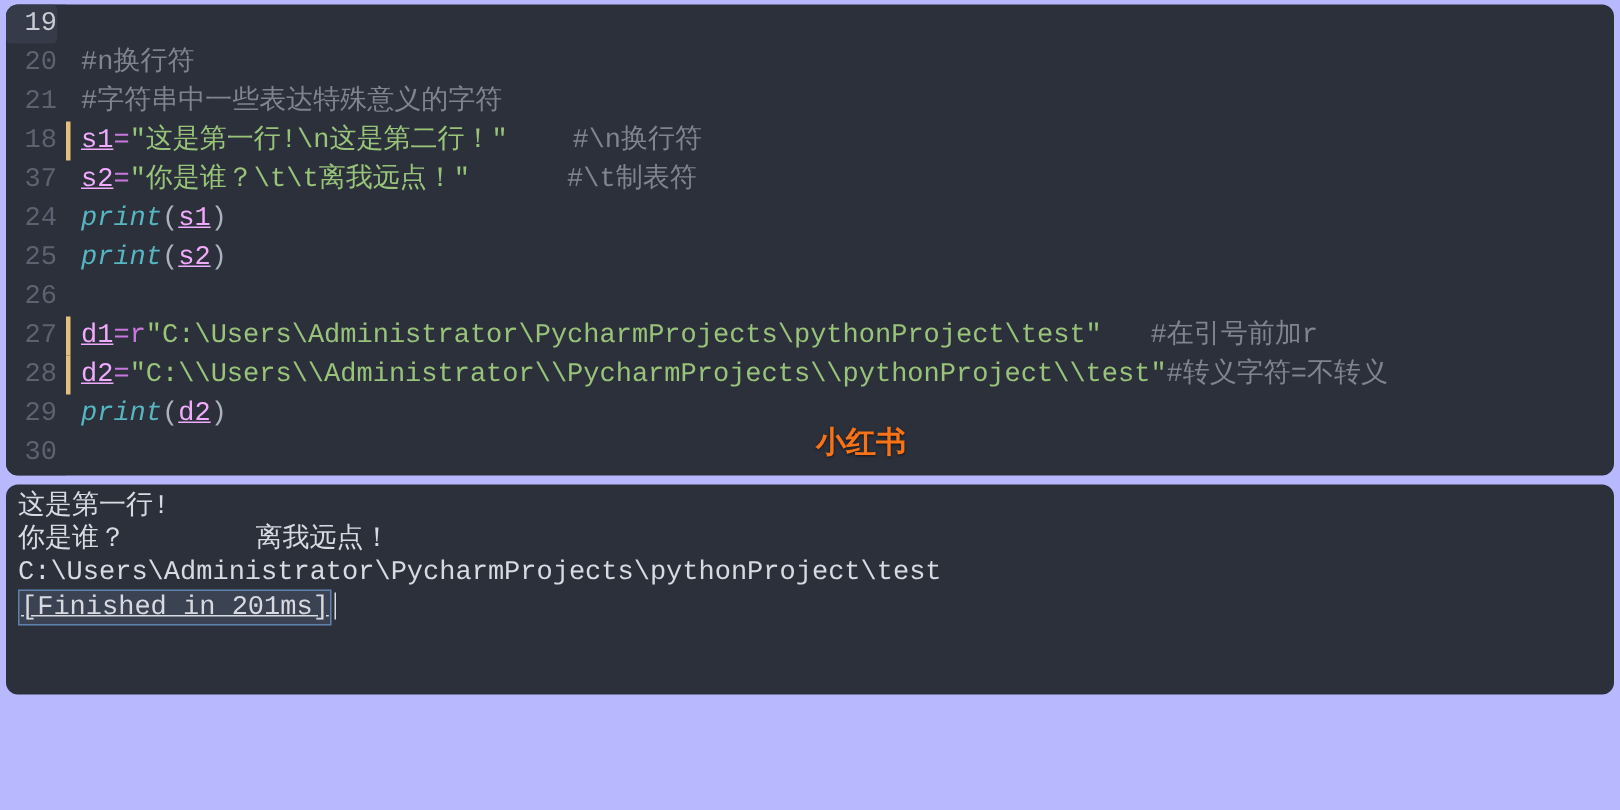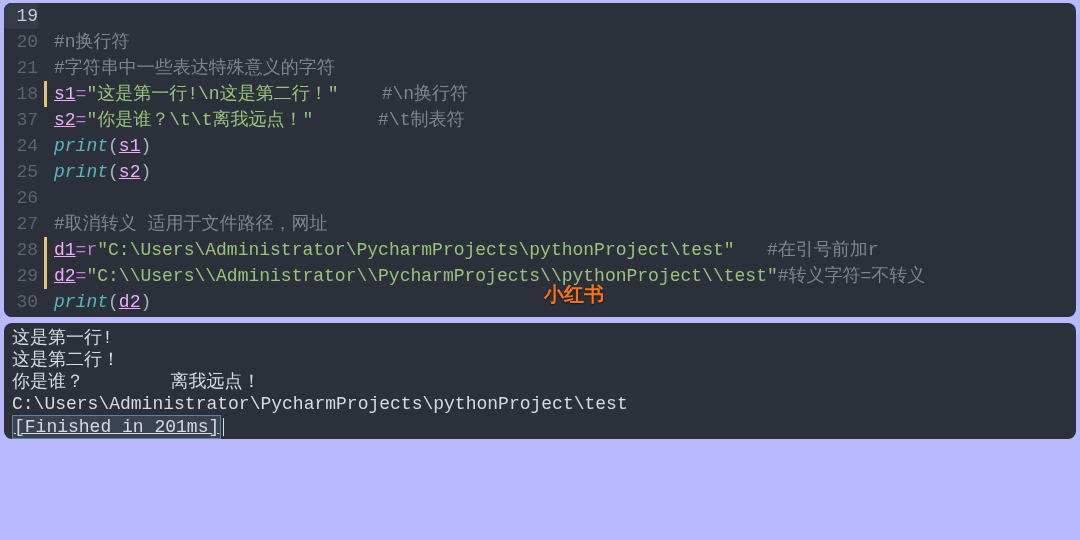--- a/index.html
+++ b/index.html
@@ -64,21 +64,21 @@
     content:""; position:absolute; width:18px; height:28px;
     background:#fff; border-radius:18px 18px 0 0;
     left:12px; top:0;
     transform:rotate(-45deg); transform-origin:0 100%;
   }
   .wm-heart::after { left:0; transform:rotate(45deg); transform-origin:100% 100%; }
   .wm-text .l1 { font-size:16px; }
   .wm-text .l2 { font-size:12px; color:#c8c8c8; margin-top:2px; }
 
   .console {
-    height:116px; margin-top:6px;
+    height:140px; margin-top:6px;
     padding:4px 8px;
     color:#d7dae0;
   }
   .console .cline { height:22px; line-height:22px; white-space:pre; }
   .hl { background:#3b4252; border:1px solid #5e81ac; display:inline-block; padding:0 1px;text-decoration:underline; }
   .cursor {
     display:inline-block; width:1px; height:18px;
     background:#d7dae0; vertical-align:middle; margin-left:2px;
   }
 </style>
@@ -102,28 +102,26 @@
   </div>
   <div class="code">
     <div class="line"></div>
     <div class="line"><span class="c-cmt">#n换行符</span></div>
     <div class="line"><span class="c-cmt">#字符串中一些表达特殊意义的字符</span></div>
     <div class="line"><span class="marker"></span><span class="c-var">s1</span><span class="c-op">=</span><span class="c-str">"这是第一行!\n这是第二行！"</span><span class="c-cmt">    #\n换行符</span></div>
     <div class="line"><span class="c-var">s2</span><span class="c-op">=</span><span class="c-str">"你是谁？\t\t离我远点！"</span><span class="c-cmt">      #\t制表符</span></div>
     <div class="line"><span class="c-kw">print</span><span class="c-par">(</span><span class="c-var">s1</span><span class="c-par">)</span></div>
     <div class="line"><span class="c-kw">print</span><span class="c-par">(</span><span class="c-var">s2</span><span class="c-par">)</span></div>
     <div class="line"></div>
-    <div class="line"><span class="c-cmt">#取消转义 适用于文件路径，网址</span></div>
     <div class="line"><span class="marker"></span><span class="c-var">d1</span><span class="c-op">=</span><span class="c-prefix">r</span><span class="c-str">"C:\Users\Administrator\PycharmProjects\pythonProject\test"</span><span class="c-cmt">   #在引号前加r</span></div>
     <div class="line"><span class="marker"></span><span class="c-var">d2</span><span class="c-op">=</span><span class="c-str">"C:\\Users\\Administrator\\PycharmProjects\\pythonProject\\test"</span><span class="c-cmt">#转义字符=不转义</span></div>
     <div class="line"><span class="c-kw">print</span><span class="c-par">(</span><span class="c-var">d2</span><span class="c-par">)</span></div>
 
     <div class="watermark">小红书</div>
   </div>
 </div>
 
 <div class="panel console">
   <div class="cline">这是第一行!</div>
-  <div class="cline">这是第二行！</div>
   <div class="cline">你是谁？        离我远点！</div>
   <div class="cline">C:\Users\Administrator\PycharmProjects\pythonProject\test</div>
   <div class="cline"><span class="hl">[Finished in 201ms]</span><span class="cursor"></span></div>
 </div>
 
 </body></html>

